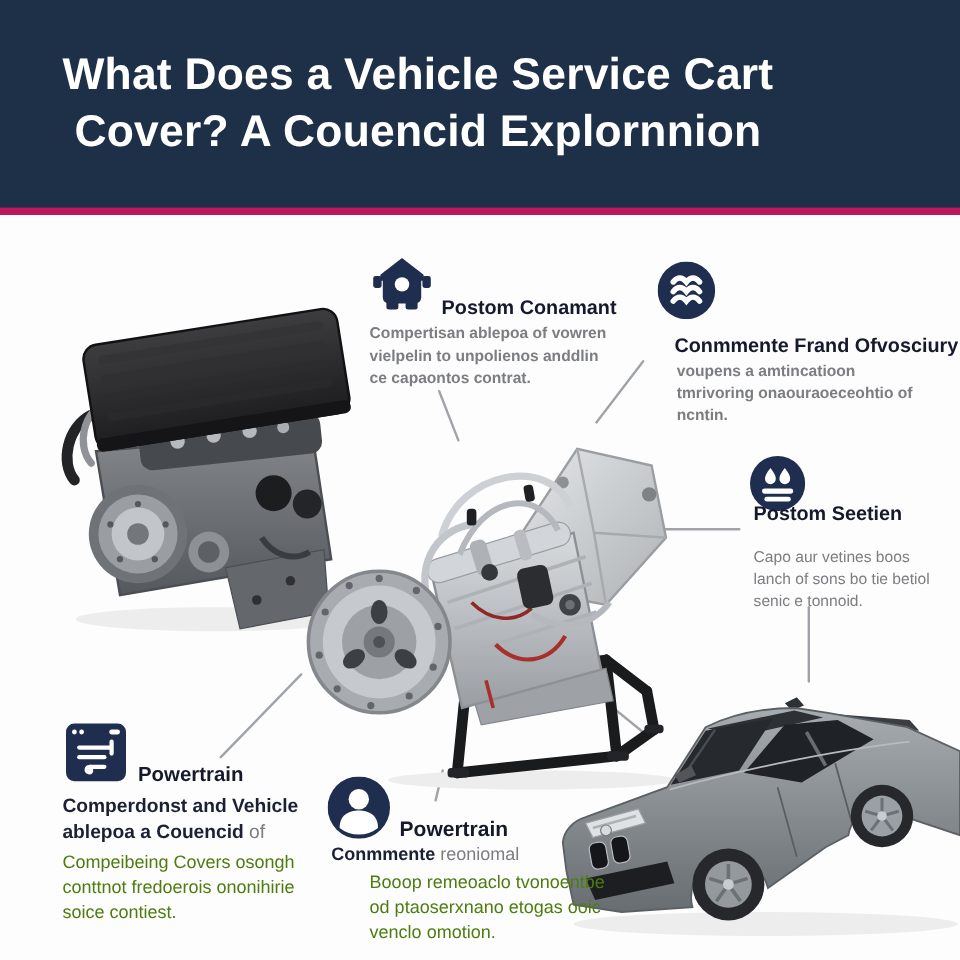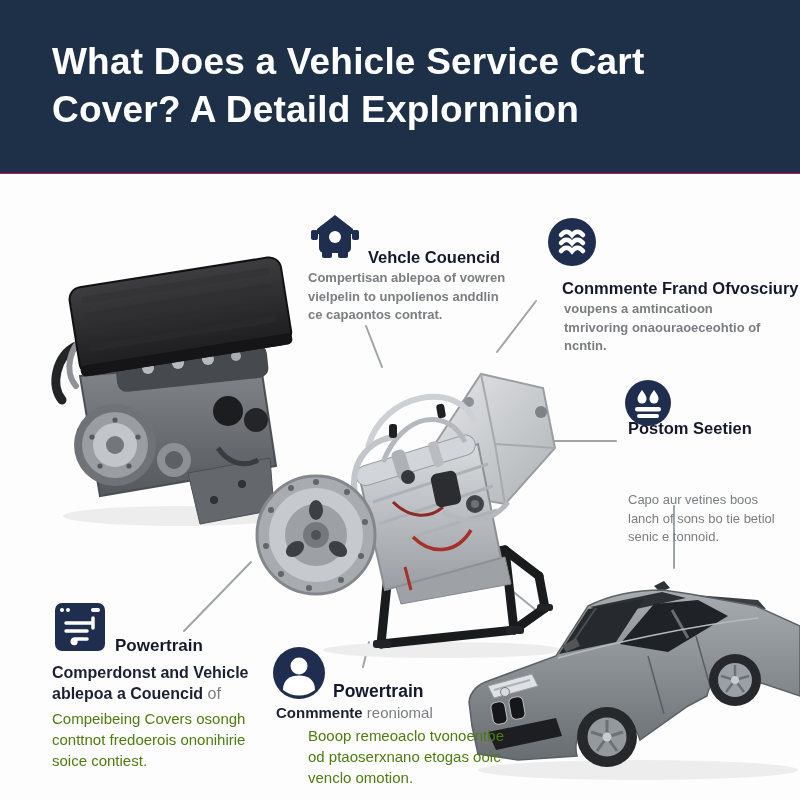--- a/index.html
+++ b/index.html
@@ -3,21 +3,21 @@
 <meta charset="utf-8">
 <style>
   html,body { margin:0; padding:0; background:#ffffff; }
   .stage {
     position:relative; width:800px; height:800px; overflow:hidden;
     background:#fdfdfd; font-family:"Liberation Sans", sans-serif;
   }
   
   .header {
     position:absolute; left:0; top:0; width:800px; height:173px;
-    background:#1e3048; border-bottom:1px solid #be185d;
+    background:#1e3048; border-bottom:6px solid #be185d;text-align:center;
   }
   .header-title {
     position:absolute; left:52px; top:38px; color:#ffffff;
     font-size:37px; font-weight:700; line-height:48px; letter-spacing:.2px;
   }
   
   .callout { position:absolute; }
   .icon-wrap { display:block; }
   .c-title { font-weight:700; color:#15192b; font-size:16.5px; line-height:20px; }
   .c-body  { color:#7b7d80; font-size:13px; line-height:18.5px; }
@@ -33,21 +33,21 @@
   #callout-vehicle .c-body    { position:absolute; left:2px;  top:62px; width:208px;font-weight:bold; }
 
   #callout-comments  { left:548px; top:218px; width:215px; }
   #callout-comments .icon-wrap { position:absolute; left:0; top:0; }
   #callout-comments .c-title   { position:absolute; left:14px; top:60px; white-space:nowrap; }
   #callout-comments .c-body    { position:absolute; left:16px; top:82px; width:205px;font-weight:bold; }
 
   #callout-position  { left:625px; top:380px; width:165px; }
   #callout-position .icon-wrap { position:absolute; left:0; top:0; }
   #callout-position .c-title   { position:absolute; left:3px; top:38px; white-space:nowrap; }
-  #callout-position .c-body    { position:absolute; left:3px; top:75px; width:152px;margin-top:36px; }
+  #callout-position .c-body    { position:absolute; left:3px; top:75px; width:152px; }
 
   #callout-powertrain-left { left:52px; top:598px; width:218px; }
   #callout-powertrain-left .icon-wrap { position:absolute; left:1px; top:2px; }
   #callout-powertrain-left .c-title   { position:absolute; left:63px; top:38px; font-size:17px; white-space:nowrap; }
   #callout-powertrain-left .c-sub     { position:absolute; left:0; top:64px; width:200px; }
   #callout-powertrain-left .c-body-lg { position:absolute; left:0; top:110px; width:218px; }
 
   #callout-powertrain-center { left:272px; top:645px; width:212px; }
   #callout-powertrain-center .icon-wrap { position:absolute; left:1px; top:2px; }
   #callout-powertrain-center .c-title   { position:absolute; left:61px; top:36px; font-size:17.5px; white-space:nowrap; }
@@ -62,21 +62,21 @@
   #connector-overlay  { position:absolute; left:0; top:0; pointer-events:none; }
 </style>
 </head>
 <body>
 
 <div class="stage">
 
   <div class="header">
     <div class="header-title">
       <div>What Does a Vehicle Service Cart</div>
-      <div>Cover? A Detaild Explornnion</div>
+      <div>Cover? A Couencid Explornnion</div>
     </div>
   </div>
 
   <svg id="connector-overlay" width="800" height="800">
     <g stroke="#a0a4a8" stroke-width="2" stroke-linecap="round">
       <line x1="366" y1="326" x2="382" y2="367"></line>
       <line x1="497" y1="352" x2="536" y2="301"></line>
       <line x1="554" y1="441" x2="616" y2="441"></line>
       <line x1="674" y1="506" x2="674" y2="568"></line>
       <line x1="251" y1="562" x2="184" y2="631"></line>
@@ -286,21 +286,21 @@
           <polygon points="9,21 27,7 45,21 45,26 9,26"></polygon>
           <rect x="11" y="17" width="32" height="28" rx="5"></rect>
           <rect x="3" y="22" width="7" height="10" rx="2"></rect>
           <rect x="44" y="22" width="7" height="10" rx="2"></rect>
           <rect x="14" y="42" width="10" height="8" rx="2"></rect>
           <rect x="30" y="42" width="10" height="8" rx="2"></rect>
         </g>
         <circle cx="27" cy="29" r="6" fill="#ffffff"></circle>
       </svg>
     </span>
-    <div class="c-title">Vehcle Couencid</div>
+    <div class="c-title">Postom Conamant</div>
     <div class="c-body">Compertisan ablepoa of vowren vielpelin to unpolienos anddlin ce capaontos contrat.</div>
   </div>
 
   <div class="callout" id="callout-comments">
     <span class="icon-wrap">
       <svg width="48" height="48" viewBox="0 0 48 48">
         <circle cx="24" cy="24" r="24" fill="#1f2e4f"></circle>
         <g stroke="#ffffff" stroke-width="4.5" fill="none" stroke-linecap="round">
           <path d="M13,17 c3.5,-4.5 7.5,-4.5 11,0 c3.5,-4.5 7.5,-4.5 11,0"></path>
           <path d="M13,25 c3.5,-4.5 7.5,-4.5 11,0 c3.5,-4.5 7.5,-4.5 11,0"></path>

